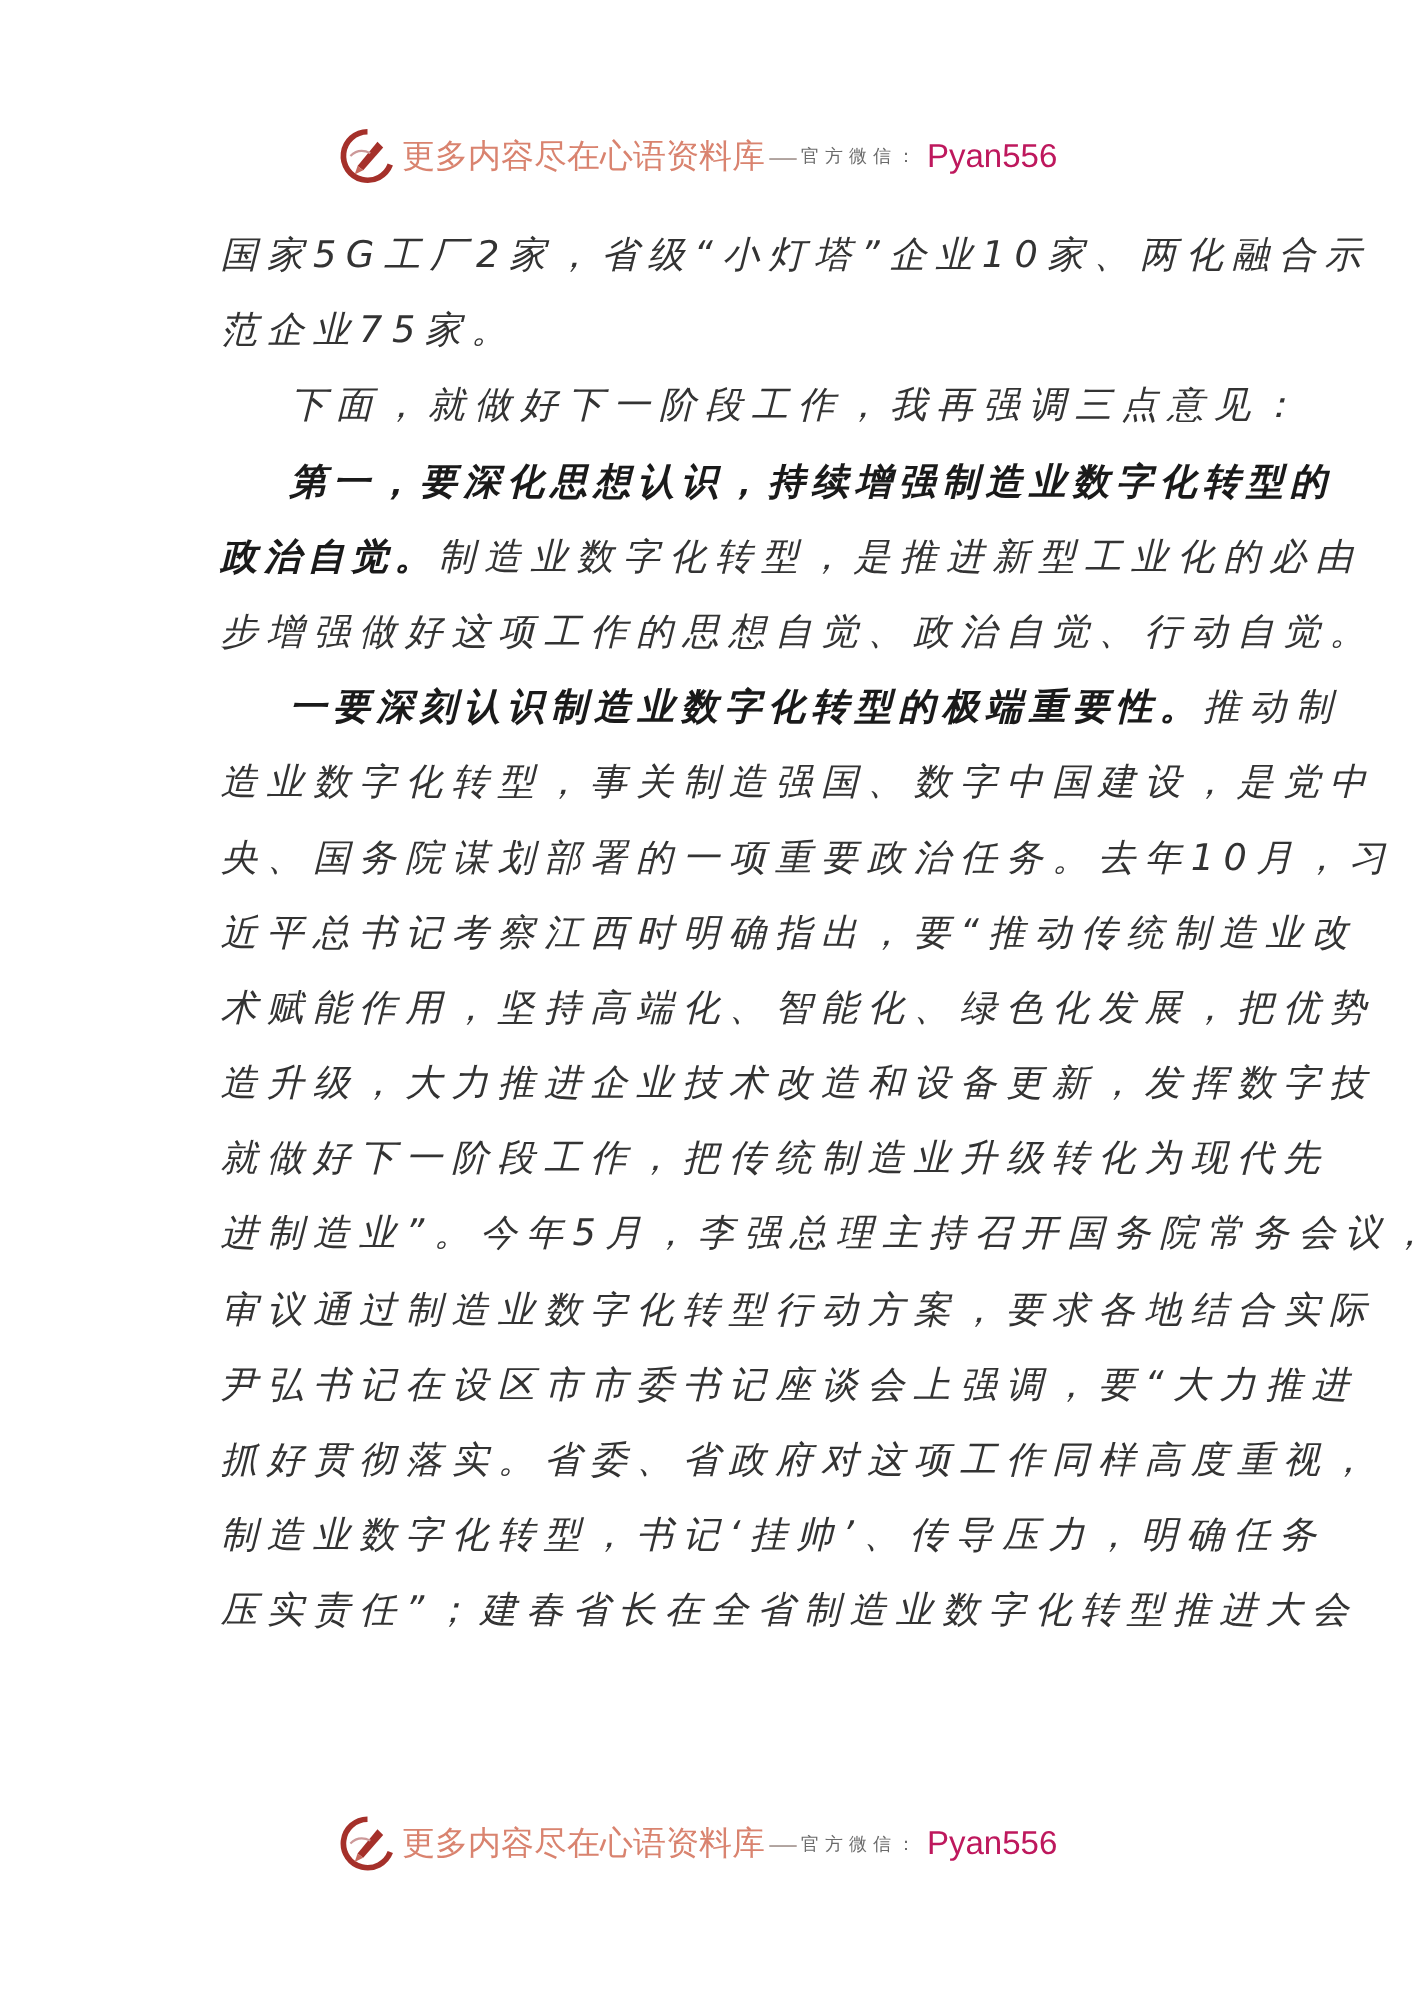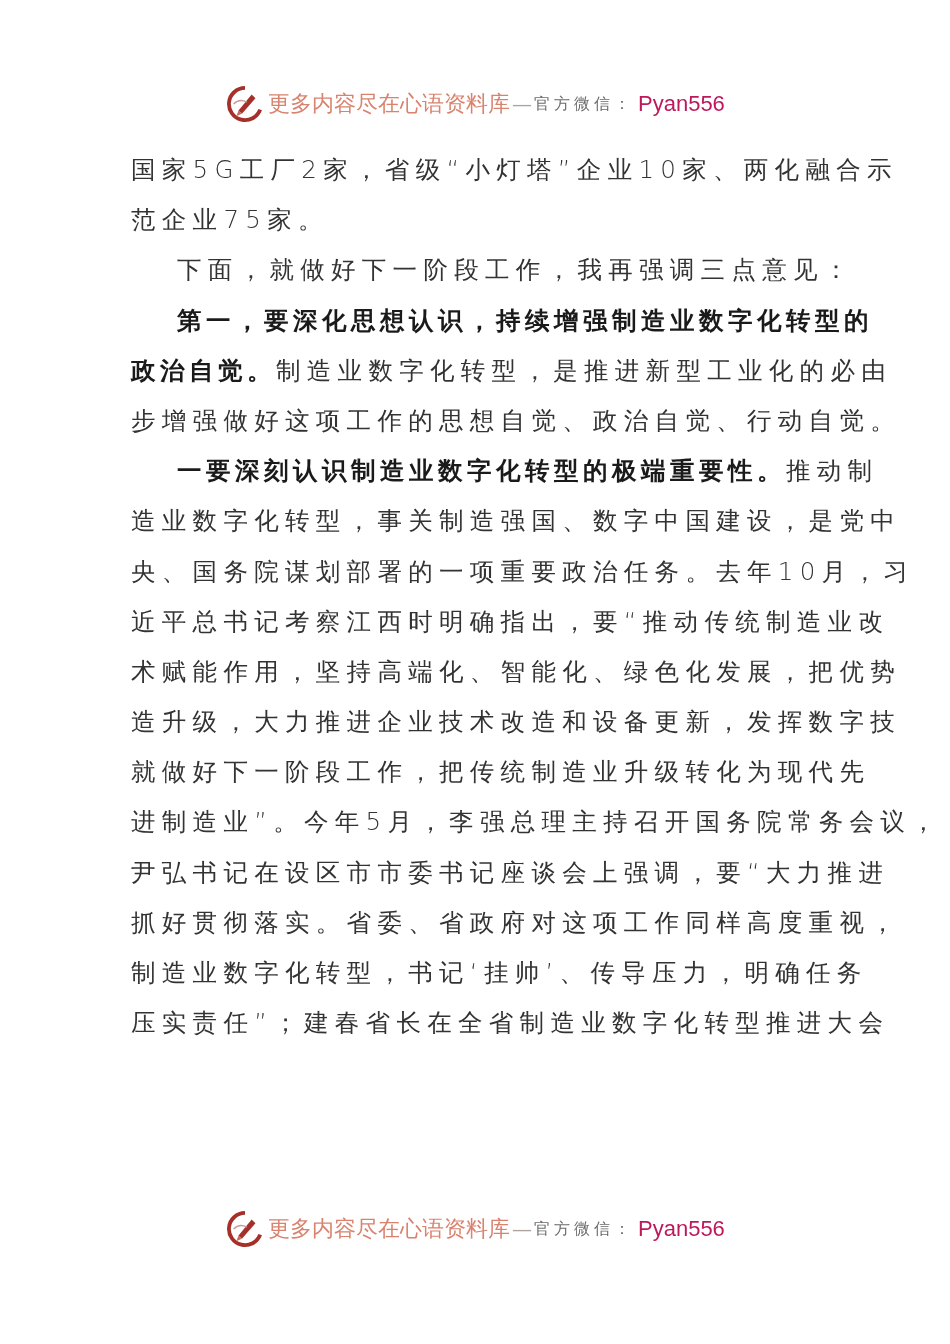--- a/index.html
+++ b/index.html
@@ -4,23 +4,23 @@
 <style>
   html, body { margin: 0; padding: 0; background: #ffffff; }
   body { width: 950px; height: 1344px; position: relative; overflow: hidden;
          font-family: "DejaVu Serif", "Liberation Serif", serif; color: #2a2a2a; }
   .banner { position: absolute; left: 226px; height: 40px; display: flex; align-items: center; text-align: right; }
   .banner.top { top: 84px; }
   .banner.bottom { top: 1209px; }
   .logo { width: 38px; height: 38px; margin-right: 4px; }
   .banner-red { color: #d9836f; font-size: 22px; font-family: "DejaVu Serif", serif; letter-spacing: 0px; }
   .banner-dash { color: #b0a39f; font-size: 20px; margin: 0 2px; }
-  .banner-gray { color: #6b6b6b; font-size: 16px; font-family: "DejaVu Serif", serif; letter-spacing: 4px; }
+  .banner-gray { color: #6b6b6b; font-size: 12px; font-family: "DejaVu Serif", serif; letter-spacing: 4px; }
   .banner-id { color: #be185d; font-size: 22px; font-family: "Liberation Sans", sans-serif; margin-left: 4px; }
-  .content { position: absolute; left: 131px; top: 145px; width: 662px; }
+  .content { position: absolute; left: 147px; top: 145px; width: 662px; font-style: italic; }
   .line { height: 50.2px; line-height: 50.2px; font-size: 24.5px; white-space: nowrap;
           letter-spacing: 6.3px; color: #333; font-family: "DejaVu Sans", sans-serif; font-weight: 300; }
   .line .b { font-weight: bold; color: #1a1a1a; letter-spacing: 4.5px; }
   .indent { padding-left: 46px; }
 </style>
 </head>
 <body>
 
 <div class="banner top">
   <svg class="logo" viewBox="0 0 40 40">
@@ -43,20 +43,21 @@
     <div class="line"><span class="b">政治自觉。</span><span>制造业数字化转型，是推进新型工业化的必由</span></div>
     <div class="line"><span>步增强做好这项工作的思想自觉、政治自觉、行动自觉。</span></div>
     <div class="line indent"><span class="b">一要深刻认识制造业数字化转型的极端重要性。</span><span>推动制</span></div>
     <div class="line"><span>造业数字化转型，事关制造强国、数字中国建设，是党中</span></div>
     <div class="line"><span>央、国务院谋划部署的一项重要政治任务。去年10月，习</span></div>
     <div class="line"><span>近平总书记考察江西时明确指出，要“推动传统制造业改</span></div>
     <div class="line"><span>术赋能作用，坚持高端化、智能化、绿色化发展，把优势</span></div>
     <div class="line"><span>造升级，大力推进企业技术改造和设备更新，发挥数字技</span></div>
     <div class="line"><span>就做好下一阶段工作，把传统制造业升级转化为现代先</span></div>
     <div class="line"><span>进制造业”。今年5月，李强总理主持召开国务院常务会议，</span></div>
+    <div class="line"><span>审议通过制造业数字化转型行动方案，要求各地结合实际</span></div>
     <div class="line"><span>尹弘书记在设区市市委书记座谈会上强调，要“大力推进</span></div>
     <div class="line"><span>抓好贯彻落实。省委、省政府对这项工作同样高度重视，</span></div>
     <div class="line"><span>制造业数字化转型，书记‘挂帅’、传导压力，明确任务</span></div>
     <div class="line"><span>压实责任”；建春省长在全省制造业数字化转型推进大会</span></div>
   </div>
 
 <div class="banner bottom">
   <svg class="logo" viewBox="0 0 40 40">
     <path d="M20 3 A17 17 0 1 0 36 26" fill="none" stroke="#a5302a" stroke-width="4"></path>
     <path d="M13 27 L27 10 L31 14 L17 30 Z" fill="#a5302a"></path>

